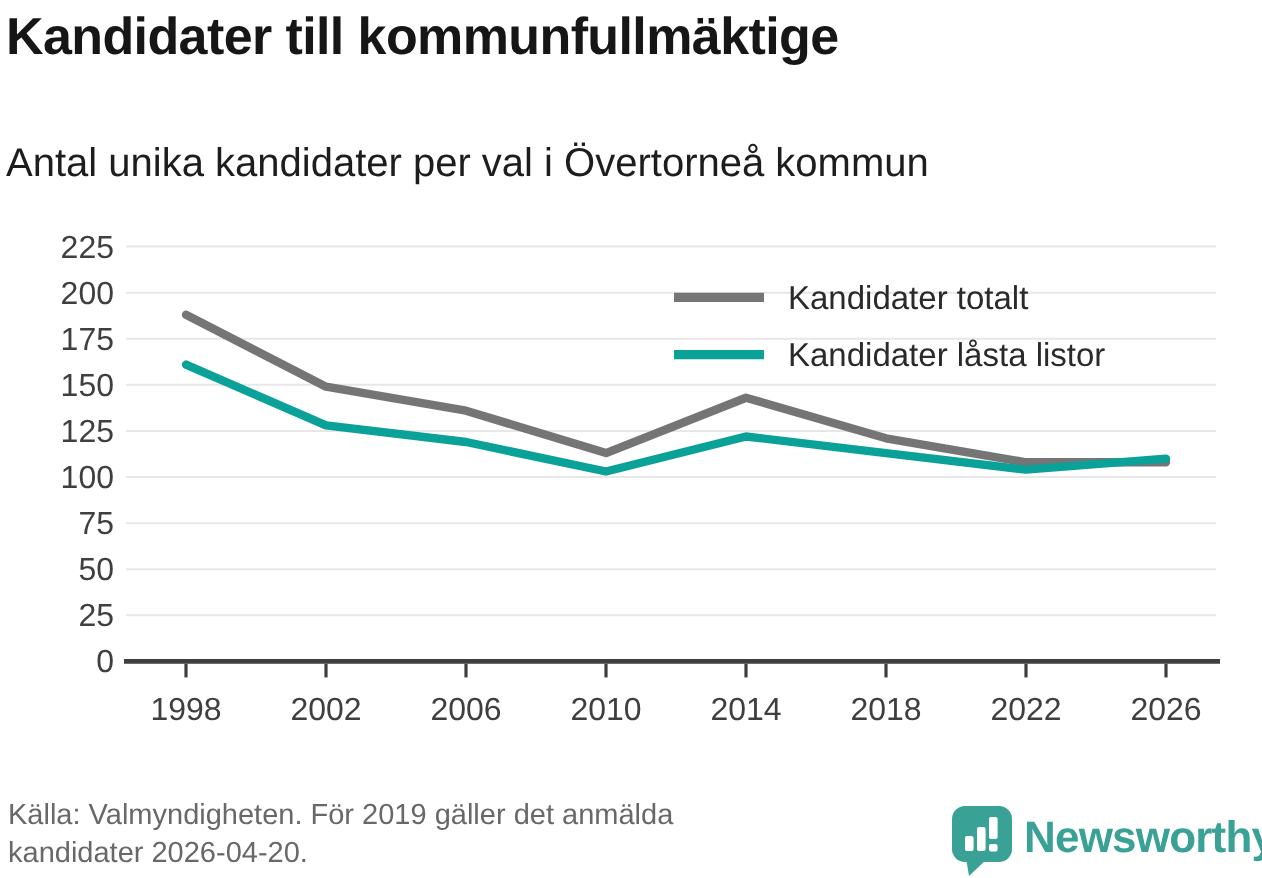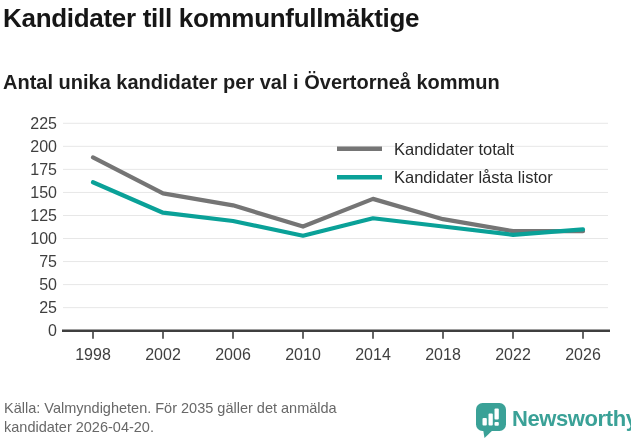--- a/index.html
+++ b/index.html
@@ -1,20 +1,20 @@
 <!DOCTYPE html>
 <html><head>
 <meta charset="utf-8">
 <style>
   html,body{margin:0;padding:0;background:#ffffff;}
   .page{position:relative;width:631px;height:439px;background:#ffffff;
         font-family:"Liberation Sans",sans-serif;overflow:hidden;}
   .title{position:absolute;left:3px;top:3px;margin:0;font-size:26px;font-weight:700;
          color:#161616;letter-spacing:-0.3px;}
-  .subtitle{position:absolute;left:3px;top:71px;font-size:20px;font-weight:700;color:#1d1d1d;text-align:center;}
+  .subtitle{position:absolute;left:3px;top:71px;font-size:20px;font-weight:400;color:#1d1d1d;text-align:center;}
   #chart-svg{position:absolute;left:0;top:108px;}
   #chart-svg text{font-family:"Liberation Sans",sans-serif;}
   .tick-label{font-size:16px;fill:#3f3f3f;}
   .legend-label{font-size:16.5px;fill:#2a2a2a;}
   .source{position:absolute;left:4px;top:399px;font-size:14.5px;line-height:18.5px;color:#686868;}
   .logo{position:absolute;left:475px;top:401px;width:156px;height:38px;}
   .logo-icon{position:absolute;left:0;top:0;}
   .wordmark{position:absolute;left:37px;top:5px;font-size:22px;font-weight:700;
             letter-spacing:-0.4px;white-space:nowrap;}
 </style>
@@ -65,21 +65,21 @@
       <text x="583" y="252" text-anchor="middle" class="tick-label">2026</text>
       <polyline points="93,49.4016 163,85.3518 233,97.3352 303,118.53659999999999 373,90.8826 443,111.1622 513,123.14559999999999 583,123.14559999999999" fill="none" stroke="#757575" stroke-width="4.2" stroke-linecap="round" stroke-linejoin="round"></polyline>
       <polyline points="93,74.2902 163,104.7096 233,113.0058 303,127.7546 373,110.2404 443,118.53659999999999 513,126.83279999999999 583,121.30199999999999" fill="none" stroke="#0aa198" stroke-width="4.2" stroke-linecap="round" stroke-linejoin="round"></polyline>
       <line x1="337" y1="40.7" x2="382" y2="40.7" stroke="#757575" stroke-width="4.6"></line>
       <text x="394" y="46.5" class="legend-label">Kandidater totalt</text>
       <line x1="337" y1="69.30000000000001" x2="382" y2="69.30000000000001" stroke="#0aa198" stroke-width="4.6"></line>
       <text x="394" y="75.10000000000001" class="legend-label">Kandidater låsta listor</text>
     </svg>
 
   <div class="source">
-    <div>Källa: Valmyndigheten. För 2035 gäller det anmälda</div>
+    <div>Källa: Valmyndigheten. För 2019 gäller det anmälda</div>
     <div>kandidater 2026-04-20.</div>
   </div>
 
   <div class="logo">
     <svg class="logo-icon" width="34" height="38" viewBox="0 0 34 38">
       <rect x="1" y="2" width="30" height="28" rx="6.5" fill="#3aa197"></rect>
       <path d="M8 28 L19 28 L9.5 37 Z" fill="#3aa197"></path>
       <g fill="#ffffff">
         <rect x="7.5" y="17" width="4.3" height="7.5" rx="1"></rect>
         <rect x="13.5" y="12.5" width="4.3" height="12" rx="1"></rect>

